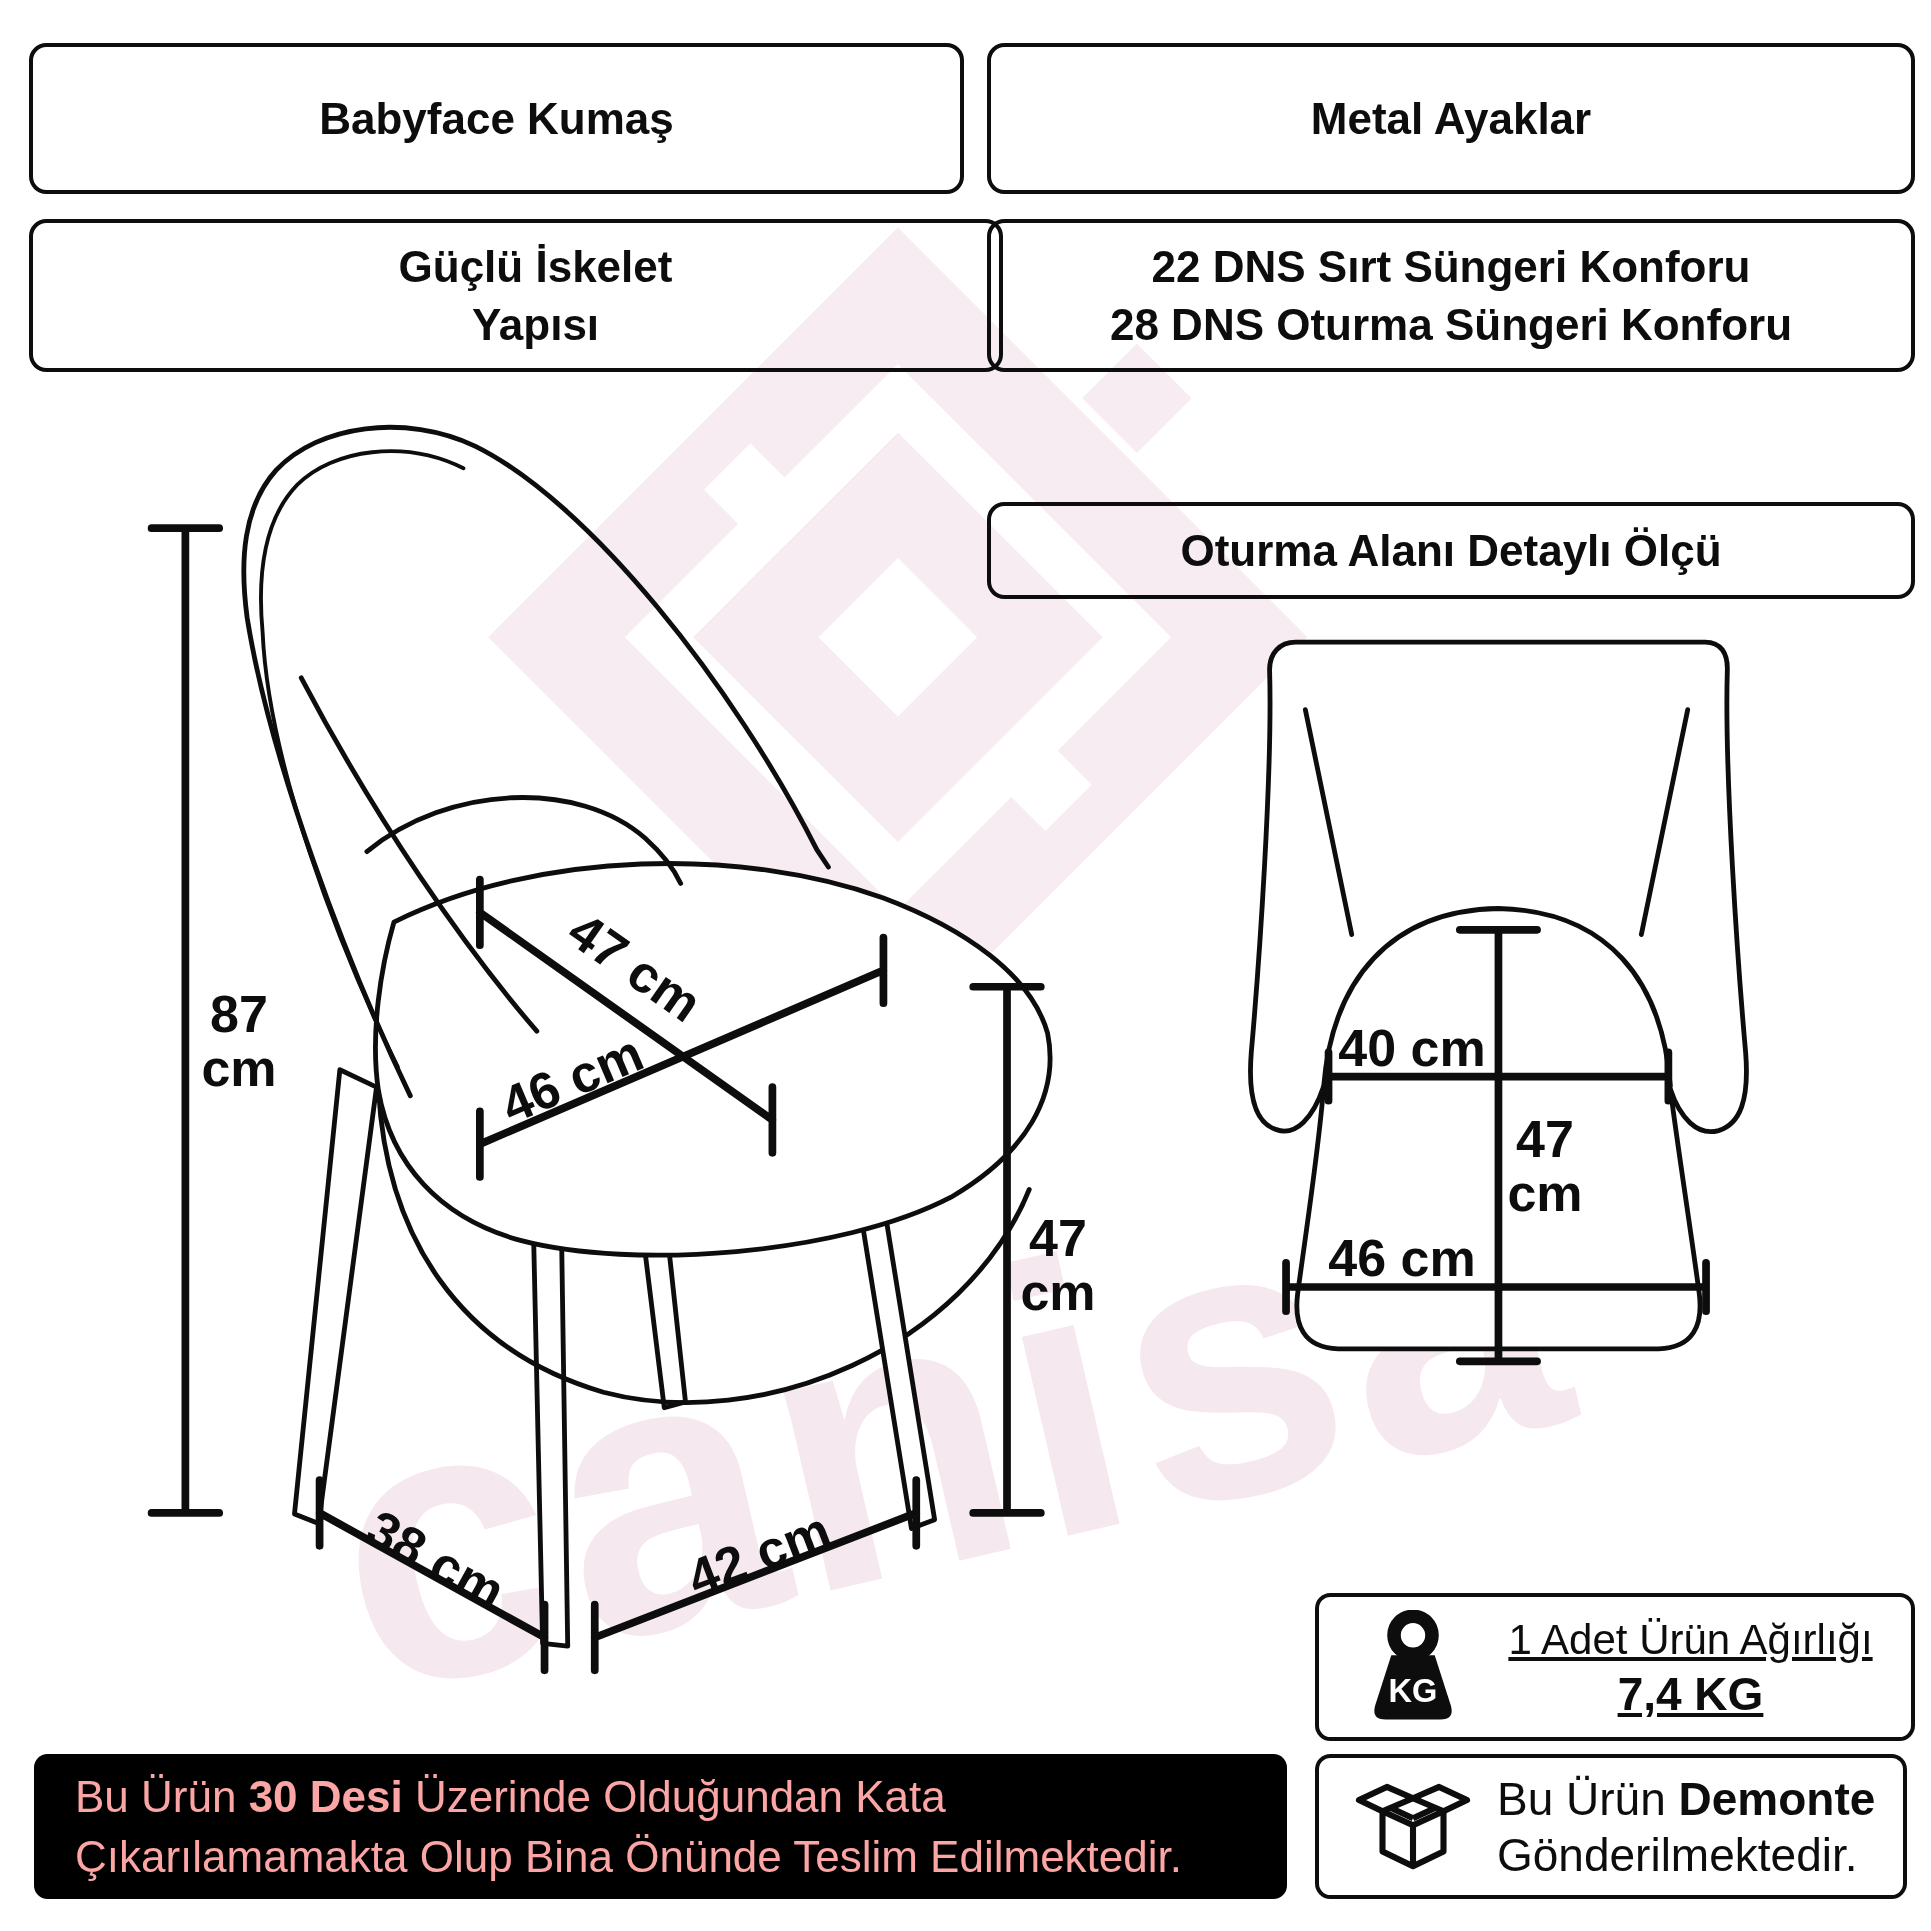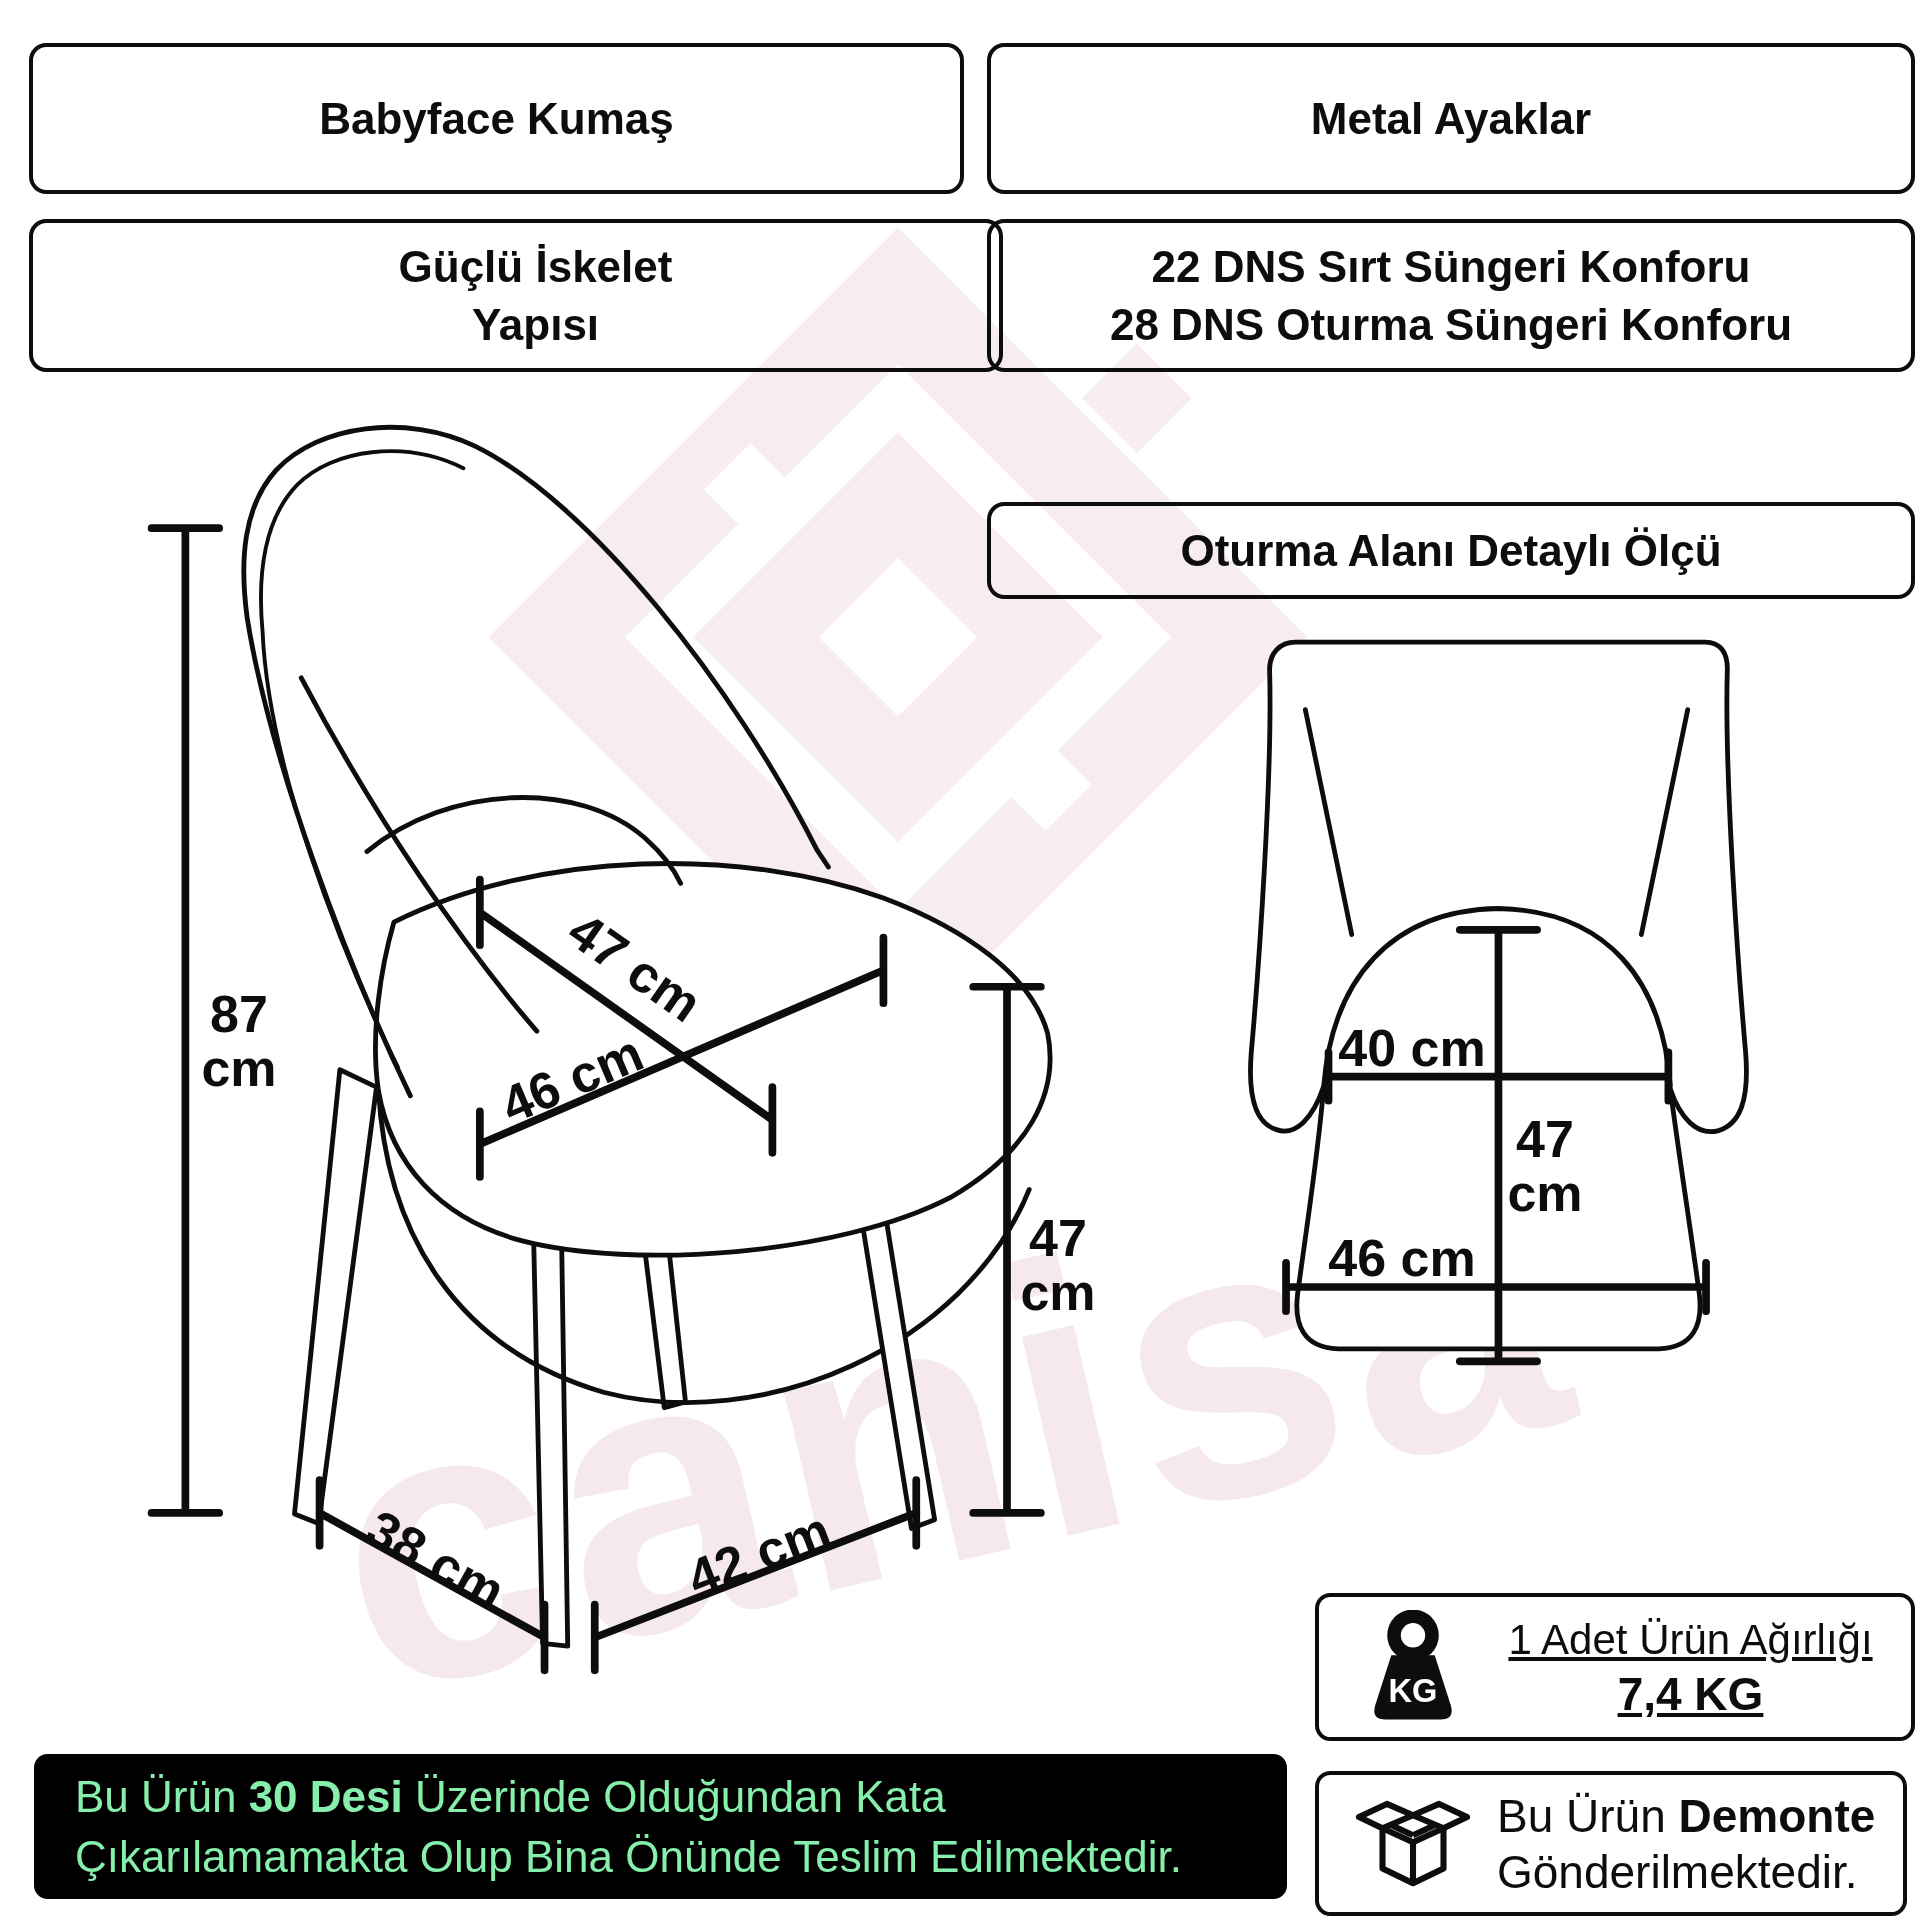--- a/index.html
+++ b/index.html
@@ -49,29 +49,29 @@
     position:absolute;left:1315px;top:1593px;width:592px;height:140px;
     border:4.8px solid #0d0d0d;border-radius:15.4px;display:flex;align-items:center;z-index:2;
   }
   .wbox .icon{margin-left:37px;flex:0 0 auto;}
   .wbox .wtext{flex:1;display:flex;flex-direction:column;align-items:center;justify-content:center;text-decoration:underline;}
   .wbox .l1{font-size:42px;line-height:54px;font-weight:400;}
   .wbox .l2{font-size:46px;line-height:54px;font-weight:700;}
   
   .sbar{
     position:absolute;left:34px;top:1754px;width:1253px;height:145px;background:#000;
-    border-radius:13.5px;color:#86efac;z-index:2;display:flex;flex-direction:column;justify-content:center;
+    border-radius:13.5px;color:#fca5a5;z-index:2;display:flex;flex-direction:column;justify-content:center;
     padding-left:41px;box-sizing:border-box;
   }
   .sbar .line{font-size:44px;line-height:60px;font-weight:400;white-space:nowrap;}
   .sbar b{font-weight:700;}
   
   .dbox{
     position:absolute;left:1315px;top:1754px;width:592px;height:145px;
-    border:4.8px solid #0d0d0d;border-radius:15.4px;display:flex;align-items:center;z-index:2;box-sizing:border-box;margin-top:17px;
+    border:4.8px solid #0d0d0d;border-radius:15.4px;display:flex;align-items:center;z-index:2;box-sizing:border-box;
   }
   .dbox .icon{margin-left:33px;flex:0 0 auto;}
   .dbox .dtext{margin-left:23px;display:flex;flex-direction:column;}
   .dbox .line{font-size:46px;line-height:56px;font-weight:400;white-space:nowrap;}
   .dbox b{font-weight:700;}
 </style>
 </head>
 <body>
 
 <div class="wm-layer">

